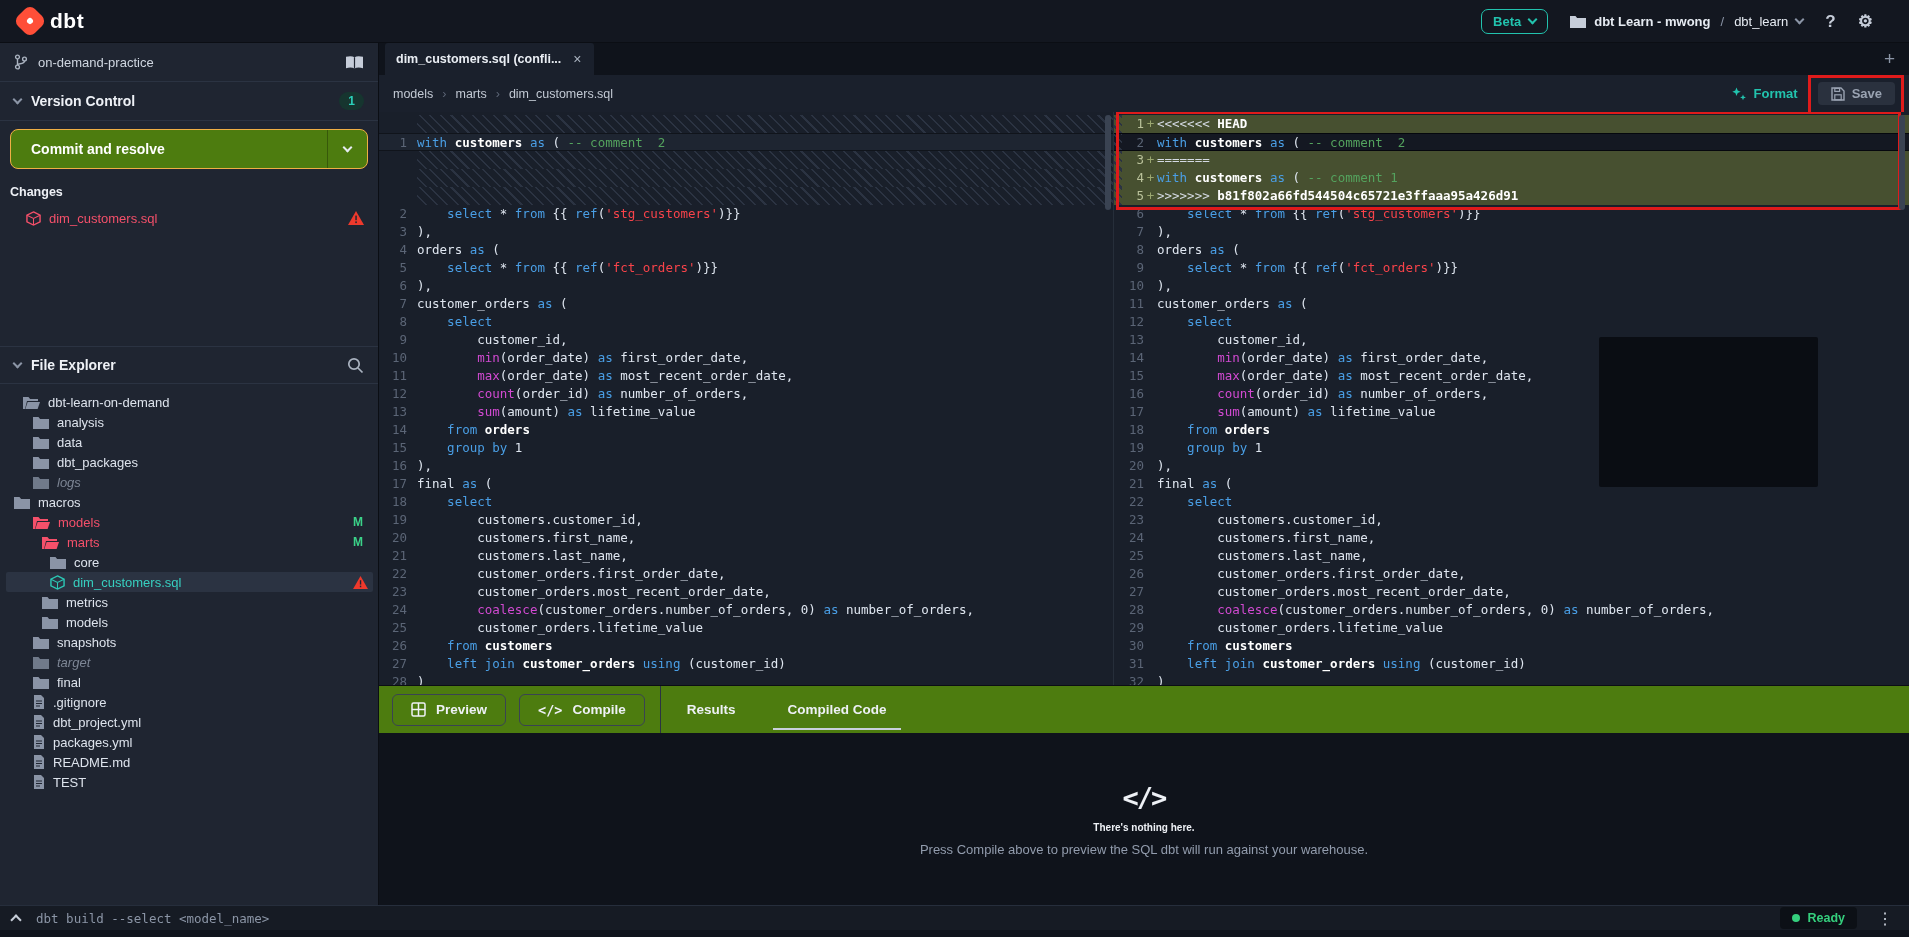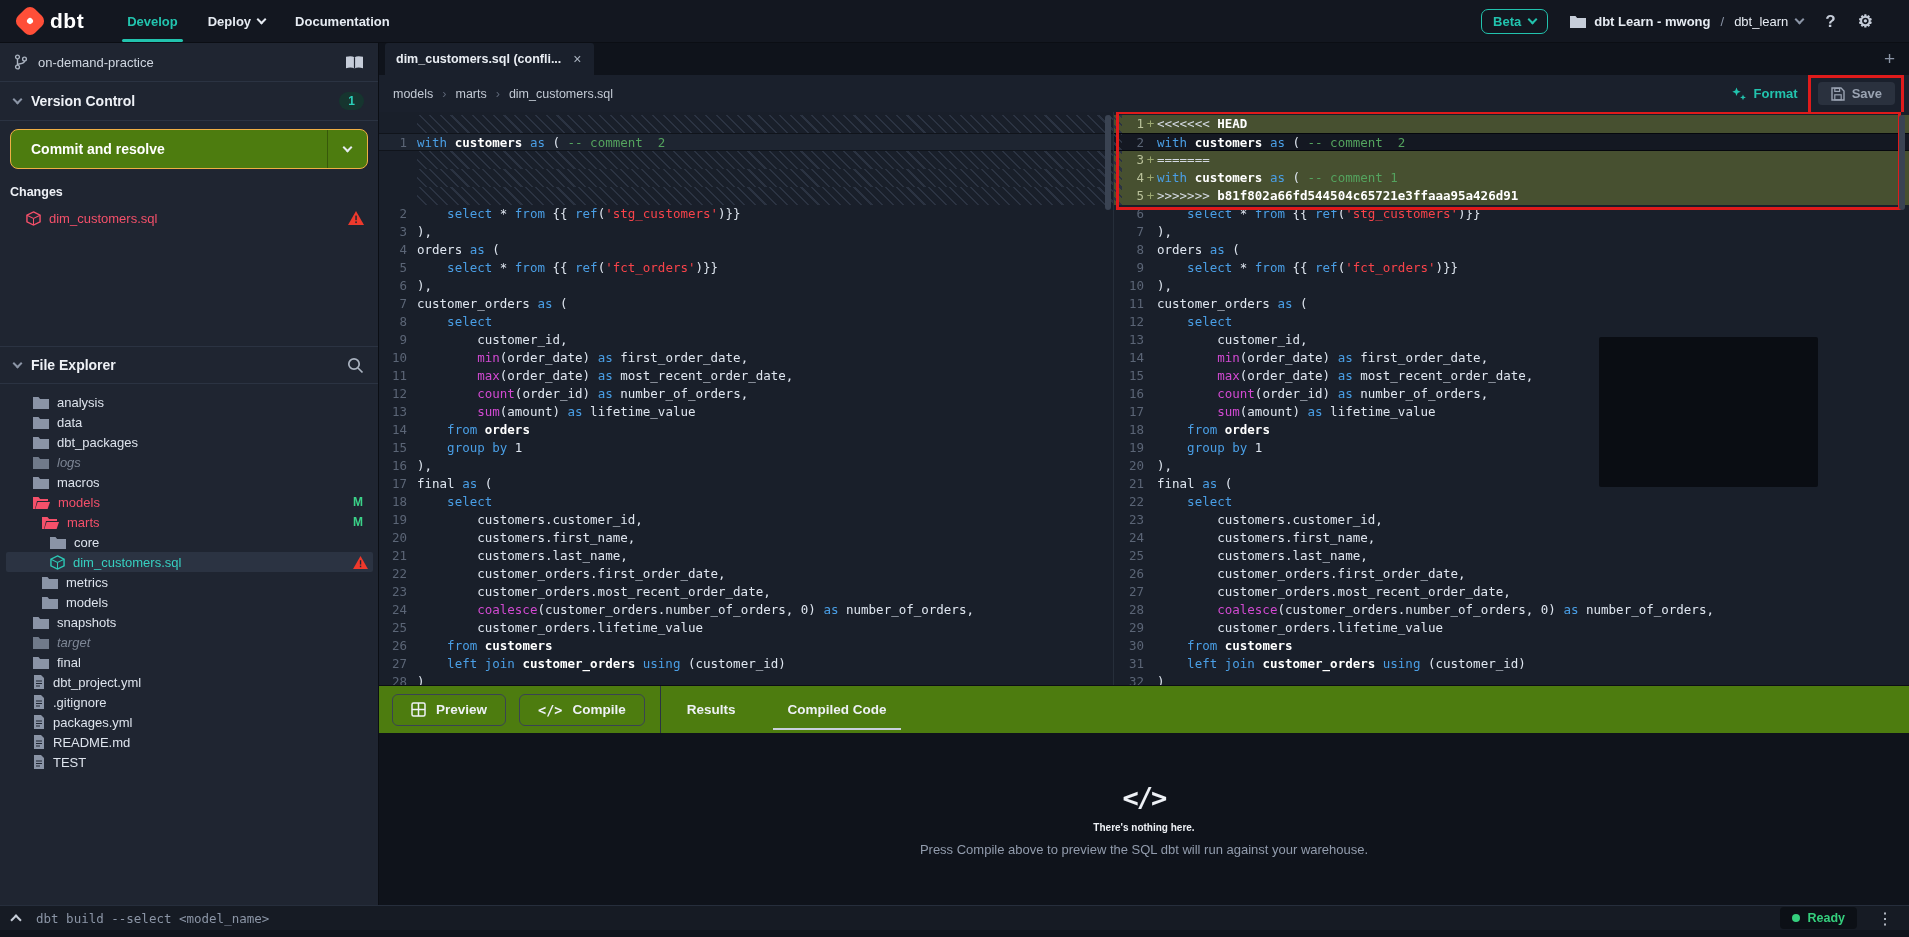--- a/index.html
+++ b/index.html
@@ -121,32 +121,20 @@
   svg{display:block}
 </style>
 </head>
 <body>
 
 <header class="navbar">
   <div class="logo">
     <div class="logo-mark"></div>
     <span class="logo-text">dbt</span>
   </div>
-  <nav class="navmenu" id="navmenu">
-      <div class="navitem active">
-        <span>Develop</span>
-      </div>
-      <div class="navitem">
-        <span>Deploy</span>
-        <i class="chev white"></i>
-      </div>
-      <div class="navitem">
-        <span>Documentation</span>
-      </div>
-    </nav>
   <div class="nav-spacer"></div>
   <div class="nav-right">
     <div class="beta-btn">
       <span>Beta</span>
       <i class="chev teal"></i>
     </div>
     <div class="proj">
       <svg width="16" height="13" viewBox="0 0 16 13">
           <path d="M0 1h5.5l1.6 2H16v10H0z" fill="#c6cdd9"></path>
         </svg>
@@ -210,20 +198,27 @@
     <div class="srow sec-head fe-head">
       <i class="chev"></i>
       <span class="ttl">File Explorer</span>
       <svg width="17" height="17" viewBox="0 0 17 17">
           <circle cx="7" cy="7" r="5.2" fill="none" stroke="#aab3c0" stroke-width="1.7"></circle>
           <path d="M11 11l4.5 4.5" stroke="#aab3c0" stroke-width="1.7"></path>
         </svg>
     </div>
 
     <div class="tree" id="tree">
+        <div class="trow normal" style="padding-left: 23px;">
+          <svg width="17" height="13" viewBox="0 0 17 13">
+            <path d="M0 1h5.5l1.6 2H15v2H4l-2 8H0z" fill="#8a94a6"></path>
+            <path d="M4.6 6H17l-2.4 7H2.4z" fill="#8a94a6"></path>
+          </svg>
+          <span class="lbl">dbt-learn-on-demand</span>
+        </div>
         <div class="trow normal" style="padding-left: 33px;">
           <svg width="16" height="13" viewBox="0 0 16 13">
             <path d="M0 1h5.5l1.6 2H16v10H0z" fill="#8a94a6"></path>
           </svg>
           <span class="lbl">analysis</span>
         </div>
         <div class="trow normal" style="padding-left: 33px;">
           <svg width="16" height="13" viewBox="0 0 16 13">
             <path d="M0 1h5.5l1.6 2H16v10H0z" fill="#8a94a6"></path>
           </svg>
@@ -234,21 +229,21 @@
             <path d="M0 1h5.5l1.6 2H16v10H0z" fill="#8a94a6"></path>
           </svg>
           <span class="lbl">dbt_packages</span>
         </div>
         <div class="trow muted" style="padding-left: 33px;">
           <svg width="16" height="13" viewBox="0 0 16 13">
             <path d="M0 1h5.5l1.6 2H16v10H0z" fill="#707a8a"></path>
           </svg>
           <span class="lbl">logs</span>
         </div>
-        <div class="trow normal" style="padding-left: 33px;">
+        <div class="trow normal" style="padding-left: 14px;">
           <svg width="16" height="13" viewBox="0 0 16 13">
             <path d="M0 1h5.5l1.6 2H16v10H0z" fill="#8a94a6"></path>
           </svg>
           <span class="lbl">macros</span>
         </div>
         <div class="trow red" style="padding-left: 33px;">
           <svg width="17" height="13" viewBox="0 0 17 13">
             <path d="M0 1h5.5l1.6 2H15v2H4l-2 8H0z" fill="#f4506a"></path>
             <path d="M4.6 6H17l-2.4 7H2.4z" fill="#f4506a"></path>
           </svg>
@@ -309,28 +304,28 @@
           <svg width="16" height="13" viewBox="0 0 16 13">
             <path d="M0 1h5.5l1.6 2H16v10H0z" fill="#8a94a6"></path>
           </svg>
           <span class="lbl">final</span>
         </div>
         <div class="trow normal" style="padding-left: 33px;">
           <svg width="12" height="14" viewBox="0 0 12 14">
             <path d="M1 0h7l3 3v11H1z" fill="#8a94a6"></path>
             <path d="M3 6h6M3 8.5h6M3 11h4" stroke="#1f2531" stroke-width="1"></path>
           </svg>
-          <span class="lbl">dbt_project.yml</span>
+          <span class="lbl">.gitignore</span>
         </div>
         <div class="trow normal" style="padding-left: 33px;">
           <svg width="12" height="14" viewBox="0 0 12 14">
             <path d="M1 0h7l3 3v11H1z" fill="#8a94a6"></path>
             <path d="M3 6h6M3 8.5h6M3 11h4" stroke="#1f2531" stroke-width="1"></path>
           </svg>
-          <span class="lbl">.gitignore</span>
+          <span class="lbl">dbt_project.yml</span>
         </div>
         <div class="trow normal" style="padding-left: 33px;">
           <svg width="12" height="14" viewBox="0 0 12 14">
             <path d="M1 0h7l3 3v11H1z" fill="#8a94a6"></path>
             <path d="M3 6h6M3 8.5h6M3 11h4" stroke="#1f2531" stroke-width="1"></path>
           </svg>
           <span class="lbl">packages.yml</span>
         </div>
         <div class="trow normal" style="padding-left: 33px;">
           <svg width="12" height="14" viewBox="0 0 12 14">

